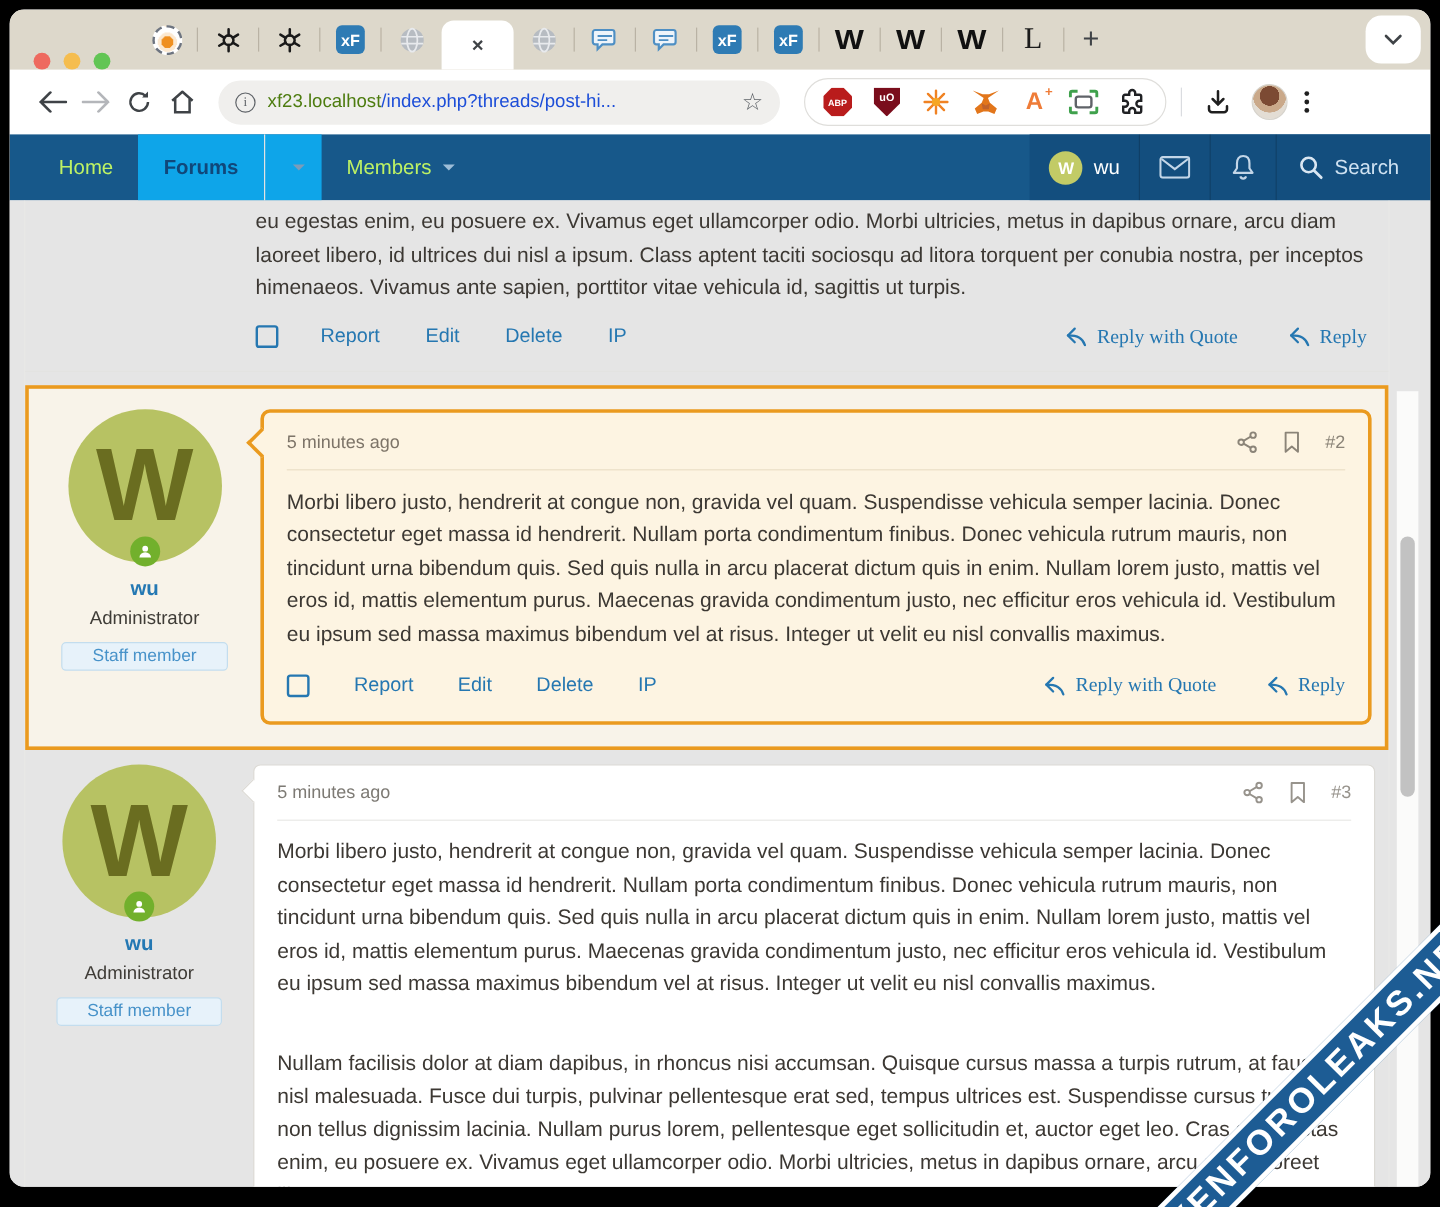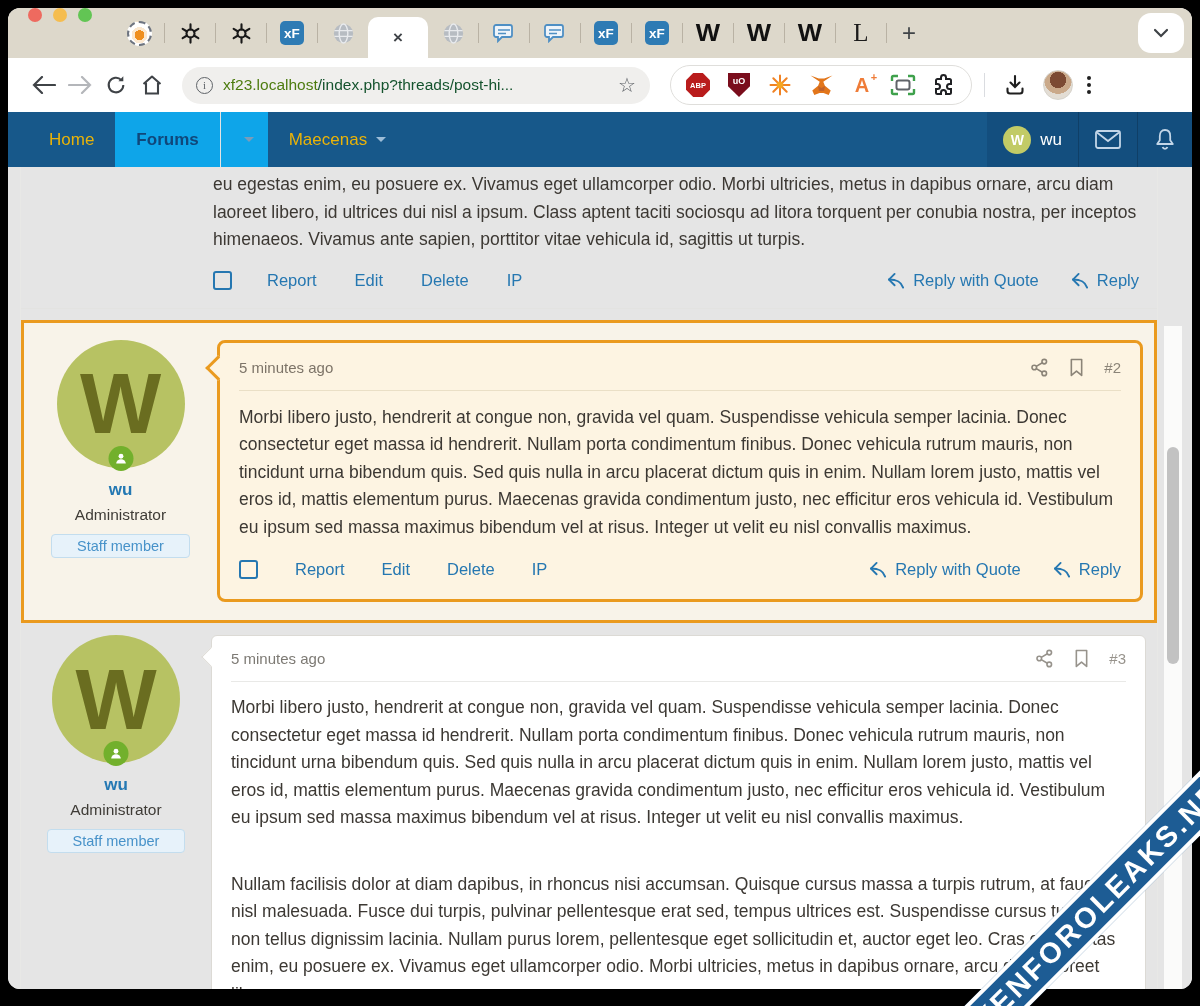--- a/index.html
+++ b/index.html
@@ -6,21 +6,21 @@
   html,body { width:1200px; height:1006px; }
   body { background:#000; position:relative; overflow:hidden;
          font-family:"Liberation Sans", sans-serif; }
 
   
   .window { position:absolute; left:8px; top:8px; width:1184px; height:981px;
             border-radius:12px; overflow:hidden; background:#fff;
             display:flex; flex-direction:column; }
 
   
-  .tabstrip { height:50px; background:#ddd8cb; display:flex; align-items:flex-start;
+  .tabstrip { height:50px; background:#ddd8cb; display:flex; align-items:flex-end;
               position:relative; flex:0 0 auto; }
   .traffic { display:flex; gap:11px; margin:0 22px 0 20px; }
   .light { width:14px; height:14px; border-radius:50%; }
   .light.red{ background:#ee6a5f; } .light.yellow{ background:#f5bd4f; } .light.green{ background:#62c554; }
   .tabs { display:flex; align-items:center; height:100%; }
   .pinned-tab { width:50px; height:100%; display:flex; align-items:center; justify-content:center; }
   .tab-sep { width:1px; height:20px; background:#b9b2a4; }
   .tab-active { width:60px; height:41px; background:#fff; border-radius:10px 10px 0 0;
                 align-self:flex-end; display:flex; align-items:center; justify-content:center; }
   .tab-close { font-size:17px; font-weight:bold; color:#3f4347; }
@@ -39,21 +39,21 @@
   
   .toolbar { height:54px; background:#fff; display:flex; align-items:center; padding:0 14px 0 18px; flex:0 0 auto; }
   .nav-btn { width:36px; height:36px; display:flex; align-items:center; justify-content:center; }
   .url-pill { width:468px; height:37px; background:#f0efed; border-radius:19px;
               display:flex; align-items:center; padding:0 14px; margin-left:12px; }
   .info-badge { width:17px; height:17px; border:1.6px solid #5f6368; border-radius:50%;
                 color:#5f6368; font-size:11px; display:flex; align-items:center; justify-content:center;
                 margin-right:10px; flex:0 0 auto; font-family:"Liberation Serif", serif; }
   .url-text { font-size:15.5px; white-space:nowrap; overflow:hidden; flex:1; }
   .url-host { color:#4d7c0f; }
-  .url-path { color:#14532d; }
+  .url-path { color:#1d4ed8; }
   .star { font-size:20px; color:#5f6368; margin-left:8px; }
   .ext-pill { margin-left:20px; height:40px; border:1px solid #dfdedb; border-radius:20px;
               display:flex; align-items:center; gap:15px; padding:0 14px; background:#fff; }
   .ext-icon { width:26px; height:26px; display:flex; align-items:center; justify-content:center; }
   .abp { width:24px; height:24px; background:#b91c1c; color:#fff; font-size:7.5px; font-weight:bold;
          display:flex; align-items:center; justify-content:center;
          clip-path:polygon(30% 0,70% 0,100% 30%,100% 70%,70% 100%,30% 100%,0 70%,0 30%); }
   .ubo { width:22px; height:24px; background:#7a0d1c; color:#fff; font-size:9px; font-weight:bold;
          display:flex; align-items:flex-start; justify-content:center; padding-top:3px;
          clip-path:polygon(0 0,100% 0,100% 55%,50% 100%,0 55%); }
@@ -64,21 +64,21 @@
       background:radial-gradient(circle at 50% 32%, #7c4a33 0 34%, #caa98a 35% 58%, #e3ddd4 59%);
       border:1px solid #d6d3cc; }
   .dots { font-size:19px; color:#1f1f1f; letter-spacing:0; line-height:6px;
           display:flex; flex-direction:column; gap:3px; align-items:center; margin-left:4px; }
   .dots b { width:4px; height:4px; border-radius:50%; background:#1f1f1f; }
 
   
   .navbar { height:55px; background:#17588a; display:flex; align-items:stretch;
             padding-left:20px; flex:0 0 auto; }
   .nav-item { display:flex; align-items:center; gap:9px; padding:0 21px;
-              color:#eab308; font-size:17px; }
+              color:#bef264; font-size:17px; }
   .caret { width:0; height:0; border-left:5px solid transparent; border-right:5px solid transparent;
            border-top:5px solid #9dbdd8; }
   .nav-item.active { background:#0ea5e9; color:#10477a; font-weight:bold; padding-right:0; }
   .nav-item.active .inner-sep { width:1px; height:55px; background:#e3e3e3; margin-left:12px; }
   .nav-item.active .caret { border-top-color:#7b9cb9; margin:0 14px; }
   .nav-right { margin-left:auto; display:flex; align-items:stretch; background:#134e7e; }
   .nav-seg { display:flex; align-items:center; padding:0 16px; border-left:1px solid rgba(0,0,0,.18); }
   .nav-seg:first-child { border-left:none; }
   .user-mini { width:28px; height:28px; border-radius:50%; background:#c2cb66; color:#fff;
                font-weight:bold; font-size:14px; display:flex; align-items:center; justify-content:center;
@@ -90,21 +90,21 @@
   .content { flex:1; background:#e5e5e5; position:relative; overflow:hidden; }
   .posts { position:absolute; left:12px; top:0; width:1138px;
            border-left:1px solid #e8e8e6; border-right:1px solid #e8e8e6; }
 
   .post-body { font-size:17.5px; line-height:27.5px; color:#3c3833; }
   .ctrl-row { display:flex; align-items:center; }
   .checkbox { width:19px; height:19px; border:2px solid #2577b1; border-radius:3px; background:transparent; }
   .plink { color:#2577b1; font-size:16.5px; text-decoration:none; }
   .ctrl-row .plink { margin-left:38px; }
   .ctrl-row .plink.first { margin-left:35px;text-align:right; }
-  .ctrl-right { margin-left:auto; display:flex; align-items:flex-start; gap:32px; }
+  .ctrl-right { margin-left:auto; display:flex; align-items:flex-start; gap:42px;font-family:Liberation Serif, serif; }
   .reply-link { display:flex; align-items:center; gap:7px; color:#2577b1; font-size:16.5px; text-decoration:none; }
 
   .post-partial { padding:4px 0 18px; border-bottom:1px solid #e3e3e1; }
   .post-partial .post-body { margin:0 18px 0 192px; }
   .post-partial .ctrl-row { margin:17px 18px 0 192px; }
 
   
   .post-hl { margin-top:11px; border:3px solid #ea9a1f; background:#f8f3e9;
              display:flex; padding:17px 0 18px; }
   .avatar-cell { width:193px; display:flex; flex-direction:column; align-items:center; flex:0 0 auto; }
@@ -350,39 +350,46 @@
   <div class="navbar">
     <div class="nav-item">
       <span>Home</span>
     </div>
     <div class="nav-item active">
       <span>Forums</span>
       <span class="inner-sep"></span>
       <span class="caret"></span>
     </div>
     <div class="nav-item">
-      <span>Maecenas</span>
+      <span>Members</span>
       <span class="caret"></span>
     </div>
     <div class="nav-right">
       <div class="nav-seg">
         <span class="user-mini">W</span>
         <span class="user-name">wu</span>
       </div>
       <div class="nav-seg">
         <svg width="26" height="19" viewBox="0 0 26 19">
           <rect x="1" y="1" width="24" height="17" rx="2" fill="none" stroke="#c3d6e8" stroke-width="1.8"></rect>
           <path d="M2 2.5 13 11 24 2.5" fill="none" stroke="#c3d6e8" stroke-width="1.8"></path>
         </svg>
       </div>
       <div class="nav-seg">
         <svg width="22" height="24" viewBox="0 0 22 24">
           <path d="M11 2c-3.6 0-5.2 2.6-5.2 6v4.2L3.2 16h15.6l-2.6-3.8V8c0-3.4-1.6-6-5.2-6z" fill="none" stroke="#c3d6e8" stroke-width="1.8" stroke-linejoin="round"></path>
           <path d="M8.6 19a2.5 2.5 0 0 0 4.8 0" fill="none" stroke="#c3d6e8" stroke-width="1.8"></path>
         </svg>
+      </div>
+      <div class="nav-seg search-seg">
+        <svg width="21" height="21" viewBox="0 0 21 21">
+          <circle cx="8.5" cy="8.5" r="6" fill="none" stroke="#d9e6f2" stroke-width="2.2"></circle>
+          <path d="M13 13l6 6" stroke="#d9e6f2" stroke-width="2.4" stroke-linecap="round"></path>
+        </svg>
+        <span>Search</span>
       </div>
     </div>
   </div>
 
   <div class="content">
     <div class="posts">
 
       <div class="post-partial">
         <div class="post-body">eu egestas enim, eu posuere ex. Vivamus eget ullamcorper odio. Morbi ultricies, metus in dapibus ornare, arcu diam laoreet libero, id ultrices dui nisl a ipsum. Class aptent taciti sociosqu ad litora torquent per conubia nostra, per inceptos himenaeos. Vivamus ante sapien, porttitor vitae vehicula id, sagittis ut turpis.</div>
         <div class="ctrl-row">

